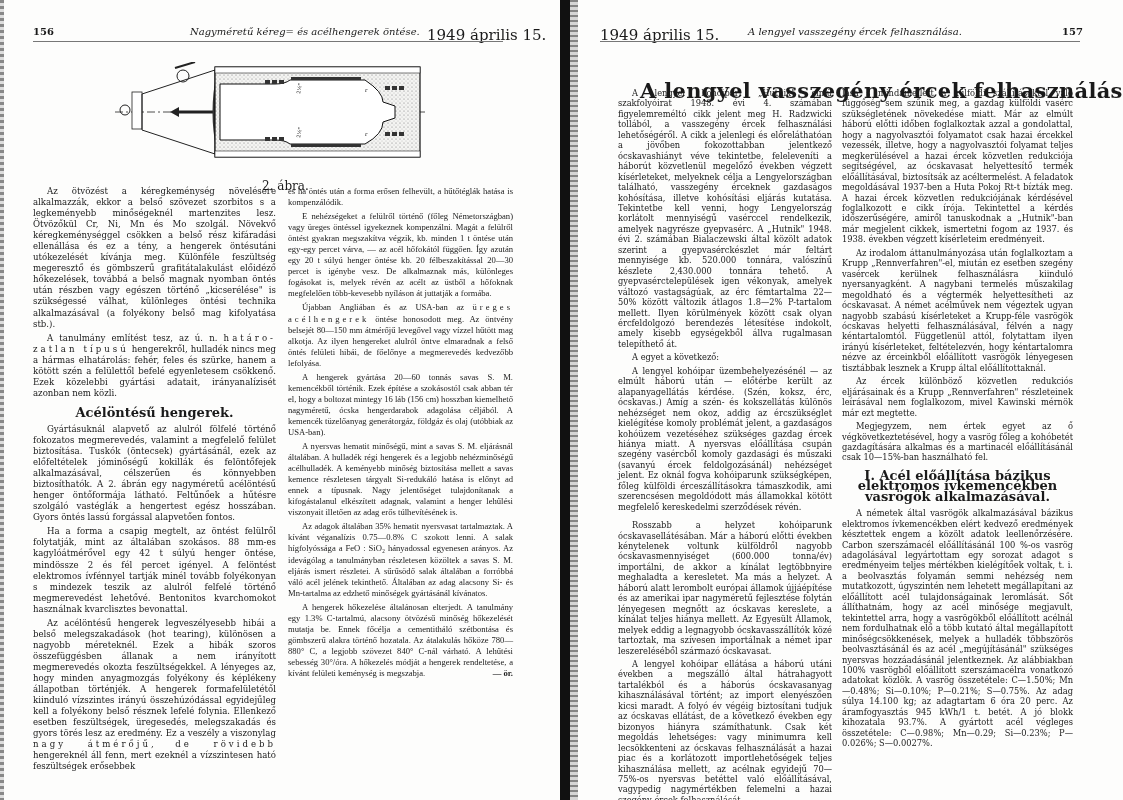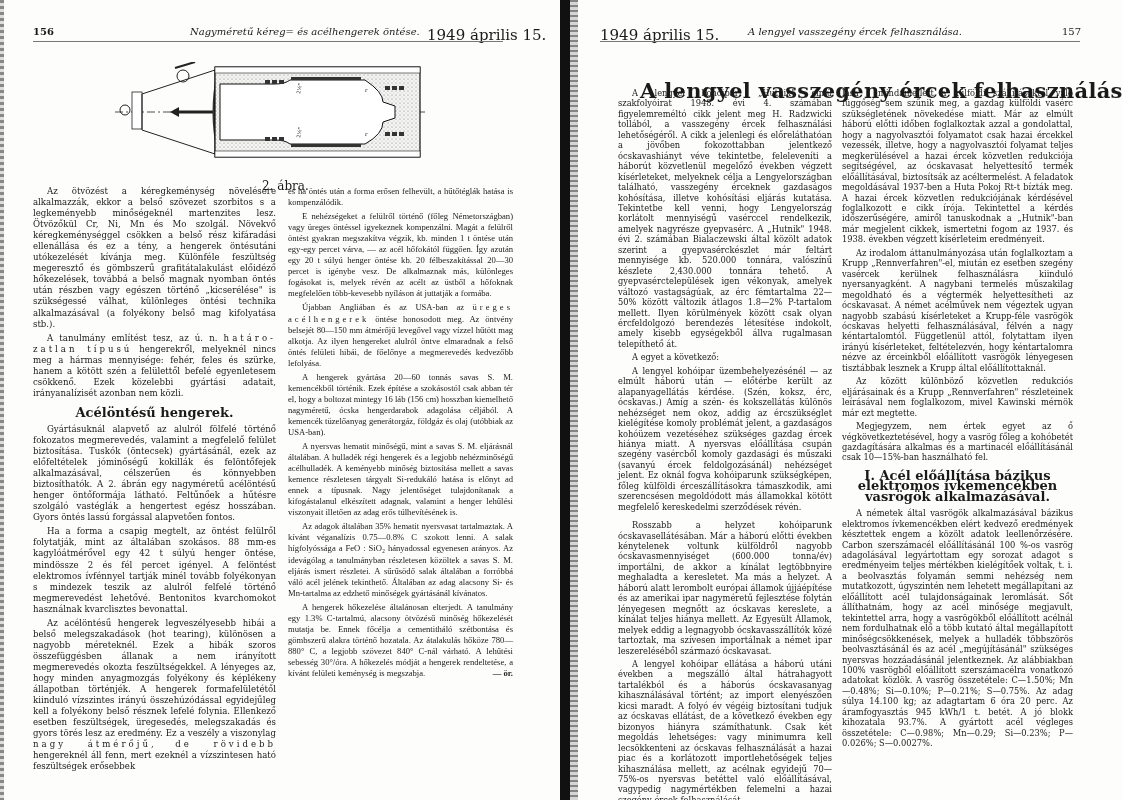--- a/index.html
+++ b/index.html
@@ -72,21 +72,21 @@
     </g>
     <text x="185" y="32" font-size="5" transform="rotate(-80 185 32)">2½"</text>
     <text x="185" y="76" font-size="5" transform="rotate(-80 185 76)">2½"</text>
     <text x="250" y="30" font-size="5">r</text>
     <text x="250" y="74" font-size="5">r</text>
   </svg>
   <span class="fig-caption">2. ábra.</span>
 
   <div class="col" style="left:33px; top:186px; width:243px;">
     <p>Az ötvözést a kéregkeménység növelésére alkalmazzák, ekkor a belső szövezet szorbitos s a legkeményebb minőségeknél martenzites lesz. Ötvözőkül Cr, Ni, Mn és Mo szolgál. Növekvő kéregkeménységgel csökken a belső rész kifáradási ellenállása és ez a tény, a hengerek öntésutáni utókezelését kívánja meg. Különféle feszültség megeresztő és gömbszerű grafitátalakulást előidéző hőkezelések, továbbá a belső magnak nyomban öntés után részben vagy egészen történő „kicserélése" is szükségessé válhat, különleges öntési technika alkalmazásával (a folyékony belső mag kifolyatása stb.).</p>
-    <p><span>A tanulmány említést tesz, az ú. n.</span> <span class="spaced">határo-</span> <span class="spaced">zatlan típusú</span> <span>hengerekről, melyeknél nincs meg a hármas mennyisége: fehér, feles és szürke, hanem a kötött szén a felülettől befelé egyenletesem csökkenő. Ezek közelebbi gyártási adatait, irányanalízisét azonban nem közli.</span></p>
+    <p><span>A tanulmány említést tesz, az ú. n.</span> <span class="spaced">határo-</span> <span class="spaced">zatlan típusú</span> <span>hengerekről, hulladék nincs meg a hármas elhatárolás: fehér, feles és szürke, hanem a kötött szén a felülettől befelé egyenletesem csökkenő. Ezek közelebbi gyártási adatait, irányanalízisét azonban nem közli.</span></p>
     <h3>Acélöntésű hengerek.</h3>
     <p>Gyártásuknál alapvető az alulról fölfelé történő fokozatos megmerevedés, valamint a megfelelő felület biztosítása. Tuskók (öntecsek) gyártásánál, ezek az előfeltételek jóminőségű kokillák és felöntőfejek alkalmazásával, célszerűen és könnyebben biztosíthatók. A 2. ábrán egy nagyméretű acélöntésű henger öntőformája látható. Feltűnőek a hűtésre szolgáló vastéglák a hengertest egész hosszában. Gyors öntés lassú forgással alapvetően fontos.</p>
     <p>Ha a forma a csapig megtelt, az öntést felülről folytatják, mint az általában szokásos. 88 mm-es kagylóátmérővel egy 42 t súlyú henger öntése, mindössze 2 és fél percet igényel. A felöntést elektromos ívfénnyel tartják minél tovább folyékonyan s mindezek teszik az alulról felfelé történő megmerevedést lehetővé. Bentonitos kvarchomokot használnak kvarclisztes bevonattal.</p>
     <p><span>Az acélöntésű hengerek legveszélyesebb hibái a belső melegszakadások (hot tearing), különösen a nagyobb méreteknél. Ezek a hibák szoros összefüggésben állanak a nem irányított megmerevedés okozta feszültségekkel. A lényeges az, hogy minden anyagmozgás folyékony és képlékeny állapotban történjék. A hengerek formafelületétől kiinduló vízszintes irányú összehúzódással egyidejűleg kell a folyékony belső résznek lefelé folynia. Ellenkező esetben feszültségek, üregesedés, melegszakadás és gyors törés lesz az eredmény. Ez a veszély a viszonylag</span> <span class="spaced">nagy átmérőjű,</span> <span class="spaced">de rövidebb</span> <span>hengereknél áll fenn, mert ezeknél a vízszintesen ható feszültségek erősebbek</span></p>
   </div>
 
   <div class="col" style="left:288px; top:186px; width:225px;font-family:Liberation Serif, serif;">
     <p style="text-indent:0">és ha öntés után a forma erősen felhevült, a hűtőtéglák hatása is kompenzálódik.</p>
     <p>E nehézségeket a felülről történő (főleg Németországban) vagy üreges öntéssel igyekeznek kompenzálni. Magát a felülről öntést gyakran megszakítva végzik, kb. minden 1 t öntése után egy-egy percet várva, — az acél hőfokától függően. Így azután egy 20 t súlyú henger öntése kb. 20 félbeszakítással 20—30 percet is igénybe vesz. De alkalmaznak más, különleges fogásokat is, melyek révén az acélt az üstből a hőfoknak megfelelően több-kevesebb nyíláson át juttatják a formába.</p>
     <p><span>Újabban Angliában és az USA-ban az</span> <span class="spaced">üreges acélhengerek</span> <span>öntése honosodott meg. Az öntvény belsejét 80—150 mm átmérőjű levegővel vagy vízzel hűtött mag alkotja. Az ilyen hengereket alulról öntve elmaradnak a felső öntés felületi hibái, de főelőnye a megmerevedés kedvezőbb lefolyása.</span></p>
@@ -94,35 +94,35 @@
     <p>A nyersvas hematit minőségű, mint a savas S. M. eljárásnál általában. A hulladék régi hengerek és a legjobb nehézminőségű acélhulladék. A keményebb minőség biztosítása mellett a savas kemence részletesen tárgyalt Si-redukáló hatása is előnyt ad ennek a típusnak. Nagy jelentőséget tulajdonítanak a kifogástalanul elkészített adagnak, valamint a henger lehűlési viszonyait illetően az adag erős túlhevítésének is.</p>
     <p>Az adagok általában 35% hematit nyersvasat tartalmaztak. A kívánt véganalízis 0.75—0.8% C szokott lenni. A salak hígfolyóssága a FeO : SiO₂ hányadossal egyenesen arányos. Az idevágólag a tanulmányban részletesen közöltek a savas S. M. eljárás ismert részletei. A sűrűsödő salak általában a forróbbá váló acél jelének tekinthető. Általában az adag alacsony Si- és Mn-tartalma az edzhető minőségek gyártásánál kívánatos.</p>
     <p><span>A hengerek hőkezelése általánosan elterjedt. A tanulmány egy 1.3% C-tartalmú, alacsony ötvözésű minőség hőkezelését mutatja be. Ennek főcélja a cementitháló szétbontása és gömbszerű alakra történő hozatala. Az átalakulás hőköze 780—880° C, a legjobb szövezet 840° C-nál várható. A lehűtési sebesség 30°/óra. A hőkezelés módját a hengerek rendeltetése, a kívánt felületi keménység is megszabja.</span> <span class="sig">— ör.</span></p>
   </div>
 </div>
 
 <div id="page-right" class="page">
   <div class="gutter-right"></div>
   <span class="running-head" style="left:40px;">1949 április 15.</span>
   <span class="running-head rh-title" style="left:188px;">A lengyel vasszegény ércek felhasználása.</span>
-  <span class="running-head pg-num" style="left:502px;">157</span>
+  <span class="running-head pg-num" style="left:502px;font-weight:bold;">157</span>
   <div class="rh-rule" style="left:40px; width:480px;"></div>
 </div>
 
 <div class="main-title">A lengyel vasszegény ércek felhasználása</div>
 
 <div class="col" style="left:618px; top:88px; width:214px; font-size:8.3px; line-height:10.45px;">
   <p>A lengyel kohóipari „Hutnik" című szakfolyóirat 1948. évi 4. számában figyelemreméltó cikk jelent meg H. Radzwicki tollából, a vasszegény ércek felhasználási lehetőségéről. A cikk a jelenlegi és előreláthatóan a jövőben fokozottabban jelentkező ócskavashiányt véve tekintetbe, feleleveníti a háborút közvetlenül megelőző években végzett kísérleteket, melyeknek célja a Lengyelországban található, vasszegény érceknek gazdaságos kohósítása, illetve kohósítási eljárás kutatása. Tekintetbe kell venni, hogy Lengyelország korlátolt mennyiségű vasérccel rendelkezik, amelyek nagyrésze gyepvasérc. A „Hutnik" 1948. évi 2. számában Bialaczewski által közölt adatok szerint a gyepvasérckészlet már feltárt mennyisége kb. 520.000 tonnára, valószínű készlete 2,430.000 tonnára tehető. A gyepvasérctelepülések igen vékonyak, amelyek változó vastagságúak, az érc fémtartalma 22—50% között változik átlagos 1.8—2% P-tartalom mellett. Ilyen körülmények között csak olyan ércfeldolgozó berendezés létesítése indokolt, amely kisebb egységekből állva rugalmasan telepíthető át.</p>
   <p>A egyet a következő:</p>
   <p>A lengyel kohóipar üzembehelyezésénél — az elmúlt háború után — előtérbe került az alapanyagellátás kérdése. (Szén, koksz, érc, ócskavas.) Amíg a szén- és kokszellátás különös nehézséget nem okoz, addig az ércszükséglet kielégítése komoly problémát jelent, a gazdaságos kohóüzem vezetéséhez szükséges gazdag ércek hiánya miatt. A nyersvas előállítása csupán szegény vasércből komoly gazdasági és műszaki (savanyú ércek feldolgozásánál) nehézséget jelent. Ez oknál fogva kohóiparunk szükségképen, főleg külföldi érceszállításokra támaszkodik, ami szerencsésen megoldódott más államokkal kötött megfelelő kereskedelmi szerződések révén.</p>
   <p style="margin-top:8px">Rosszabb a helyzet kohóiparunk ócskavasellátésában. Már a háború előtti években kénytelenek voltunk külföldről nagyobb ócskavasmennyiséget (600.000 tonna/év) importálni, de akkor a kínálat legtöbbnyire meghaladta a keresletet. Ma más a helyzet. A háború alatt lerombolt európai államok újjáépítése és az amerikai ipar nagyméretű fejlesztése folytán lényegesen megnőtt az ócskavas kereslete, a kínálat teljes hiánya mellett. Az Egyesült Államok, melyek eddig a legnagyobb ócskavasszállítók közé tartoztak, ma szívesen importálnak a német ipar leszereléséből származó ócskavasat.</p>
   <p>A lengyel kohóipar ellátása a háború utáni években a megszálló által hátrahagyott tartalékból és a háborús ócskavasanyag kihasználásával történt; az import elenyészően kicsi maradt. A folyó év végéig biztosítani tudjuk az ócskavas ellátást, de a következő években egy bizonyos hiányra számíthatunk. Csak két megoldás lehetséges: vagy minimumra kell lecsökkenteni az ócskavas felhasználását a hazai piac és a korlátozott importlehetőségek teljes kihasználása mellett, az acélnak egyidejű 70—75%-os nyersvas betéttel való előállításával, vagypedig nagymértékben felemelni a hazai szegény ércek felhasználását.</p>
 
 </div>
 
 <div class="col" style="left:842px; top:88px; width:231px; font-size:8.3px; line-height:10.45px;">
   <p style="text-indent:0">lása s mindamellett a külföldi szállításoktól való függőség sem szűnik meg, a gazdag külföldi vasérc szükségletének növekedése miatt. Már az elmúlt háború előtti időben foglalkoztak azzal a gondolattal, hogy a nagyolvasztói folyamatot csak hazai ércekkel vezessék, illetve, hogy a nagyolvasztói folyamat teljes megkerülésével a hazai ércek közvetlen redukciója segítségével, az ócskavasat helyettesítő termék előállításával, biztosítsák az acéltermelést. A feladatok megoldásával 1937-ben a Huta Pokoj Rt-t bízták meg. A hazai ércek közvetlen redukciójának kérdésével foglalkozott e cikk írója. Tekintettel a kérdés időszerűségére, amiről tanuskodnak a „Hutnik"-ban már megjelent cikkek, ismertetni fogom az 1937. és 1938. években végzett kísérleteim eredményeit.</p>
   <p>Az irodalom áttanulmányozása után foglalkoztam a Krupp „Rennverfahren"-el, miután ez esetben szegény vasércek kerülnek felhasználásra kiinduló nyersanyagként. A nagybani termelés műszakilag megoldható és a végtermék helyettesítheti az ócskavasat. A német acélművek nem végeztek ugyan nagyobb szabású kísérleteket a Krupp-féle vasrögök ócskavas helyetti felhasználásával, félvén a nagy kéntartalomtól. Függetlenül attól, folytattam ilyen irányú kísérleteket, feltételezvén, hogy kéntartalomra nézve az érceinkből előállított vasrögök lényegesen tisztábbak lesznek a Krupp által előállítottaknál.</p>
-  <p>Az között különböző közvetlen redukciós eljárásainak és a Krupp „Rennverfahren" részleteinek leírásával nem foglalkozom, mivel Kawinski mérnök már ezt megtette.</p>
+  <p>Az ércek különböző közvetlen redukciós eljárásainak és a Krupp „Rennverfahren" részleteinek leírásával nem foglalkozom, mivel Kawinski mérnök már ezt megtette.</p>
   <p>Megjegyzem, nem értek egyet az ő végkövetkeztetésével, hogy a vasrög főleg a kohóbetét gazdagítására alkalmas és a martinacél előállításánál csak 10—15%-ban használható fel.</p>
   <h3>I. Acél előállítása bázikus elektromos ívkemencékben vasrögök alkalmazásával.</h3>
   <p>A németek által vasrögök alkalmazásával bázikus elektromos ívkemencékben elért kedvező eredmények késztettek engem a közölt adatok leellenőrzésére. Carbon szerszámacél előállításánál 100 %-os vasrög adagolásával legyártottam egy sorozat adagot s eredményeim teljes mértékben kielégítőek voltak, t. i. a beolvasztás folyamán semmi nehézség nem mutatkozott, úgyszintén nem lehetett megállapítani az előállított acél tulajdonságainak leromlását. Sőt állíthatnám, hogy az acél minősége megjavult, tekintettel arra, hogy a vasrögökből előállított acélnál nem fordulhatnak elő a több kutató által megállapított minőségcsökkenések, melyek a hulladék többszörös beolvasztásánál és az acél „megújításánál" szükséges nyersvas hozzáadásánál jelentkeznek. Az alábbiakban 100% vasrögből előállított szerszámacélra vonatkozó adatokat közlök. A vasrög összetétele: C—1.50%; Mn—0.48%; Si—0.10%; P—0.21%; S—0.75%. Az adag súlya 14.100 kg; az adagtartam 6 óra 20 perc. Az áramfogyasztás 945 kWh/1 t. betét. A jó blokk kihozatala 93.7%. A gyártott acél végleges összetétele: C—0.98%; Mn—0.29; Si—0.23%; P—0.026%; S—0.0027%.</p>
 </div>
 
 </body></html>

